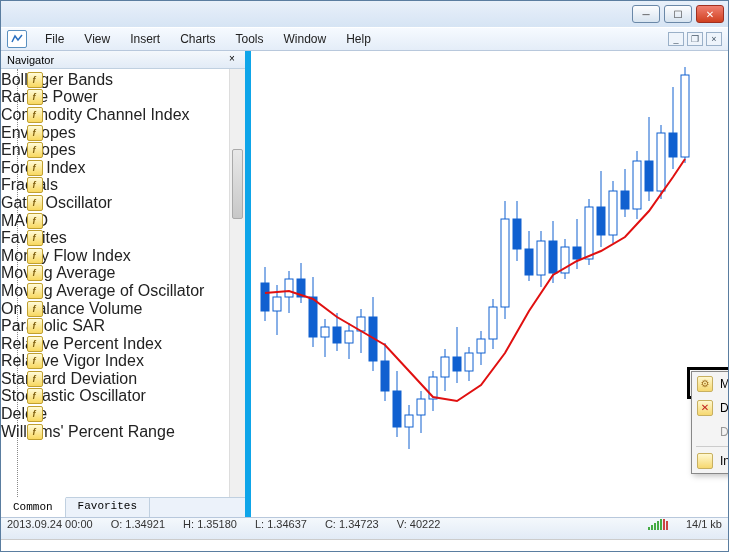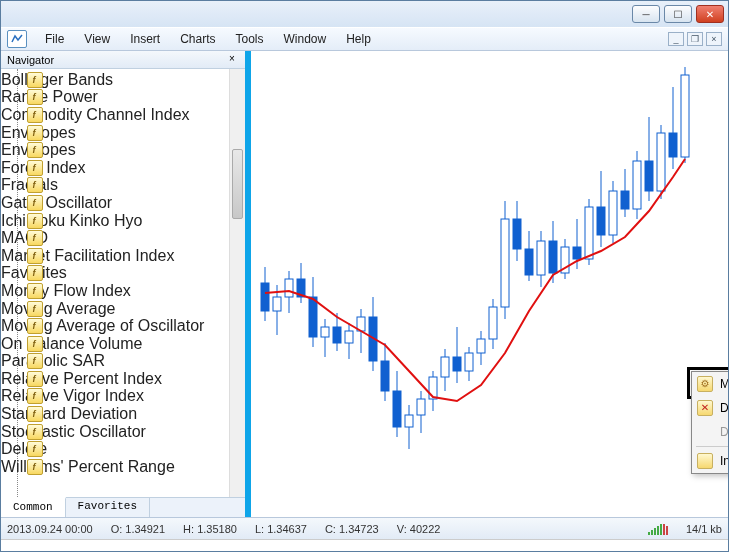--- a/index.html
+++ b/index.html
@@ -44,21 +44,21 @@
 .ctxmenu .row { display: flex; align-items: center; height: 24px; padding: 0 8px 0 28px; position: relative; cursor: pointer; }
 .ctxmenu .row.disabled { color: #999; cursor: default; }
 .ctxmenu .sep { height: 1px; background: #ccc; margin: 2px 4px; }
 .ctxmenu .ico { position:absolute; left:5px; width:16px; height:16px; border:1px solid #c8b060; background:linear-gradient(#fff8d0,#f6d870); border-radius:2px; }
 .ctxmenu .ico.red::after { content:"✕"; color:#c02020; font-size:10px; display:block; text-align:center; line-height:14px; }
 .ctxmenu .ico.gear::after { content:"⚙"; color:#a07020; font-size:10px; display:block; text-align:center; line-height:14px; }
 
 .ctx-highlight { position:absolute; left:436px; top:316px; width:228px; height:32px; border:3px solid #000; pointer-events:none; }
 
 
-.statusbar { height: 22px; background: linear-gradient(#f4f8fc,#e2ebf6); border-top: 1px solid #b8c8dc; display: flex; align-items: center; font-size: 11px; color: #333; padding: 0 6px; gap: 18px; }
+.statusbar { height: 22px; background: linear-gradient(#f4f8fc,#e2ebf6); border-top: 1px solid #b8c8dc; display: flex; font-size: 11px; color: #333; padding: 0 6px; gap: 18px; }
 .statusbar .spacer { flex: 1; }
 .statusbar .bars { display:flex; align-items:flex-end; gap:1px; height:12px; }
 .statusbar .bars span { width:2px; background:#4a4; }
 .statusbar .bars span.r { background:#c44; }
 
 .footer-line { height: 14px; background: #fff; border-top:1px solid #ccc; }
 </style>
 </head>
 <body>
 
@@ -100,23 +100,21 @@
     <div class="nav-tree" id="nav-tree">
       <div class="tree-line"></div>
     <div class="tree-item">Bollinger Bands</div>
         <div class="tree-item">Range Power</div>
         <div class="tree-item">Commodity Channel Index</div>
         <div class="tree-item">Envelopes</div>
         <div class="tree-item">Envelopes</div>
         <div class="tree-item">Force Index</div>
         <div class="tree-item">Fractals</div>
         <div class="tree-item">Gator Oscillator</div>
-        <div class="tree-item">Ichimoku Kinko Hyo</div>
         <div class="tree-item">MACD</div>
-        <div class="tree-item">Market Facilitation Index</div>
         <div class="tree-item">Favorites</div>
         <div class="tree-item">Money Flow Index</div>
         <div class="tree-item">Moving Average</div>
         <div class="tree-item">Moving Average of Oscillator</div>
         <div class="tree-item">On Balance Volume</div>
         <div class="tree-item">Parabolic SAR</div>
         <div class="tree-item">Relative Percent Index</div>
         <div class="tree-item">Relative Vigor Index</div>
         <div class="tree-item">Standard Deviation</div>
         <div class="tree-item">Stochastic Oscillator</div>

